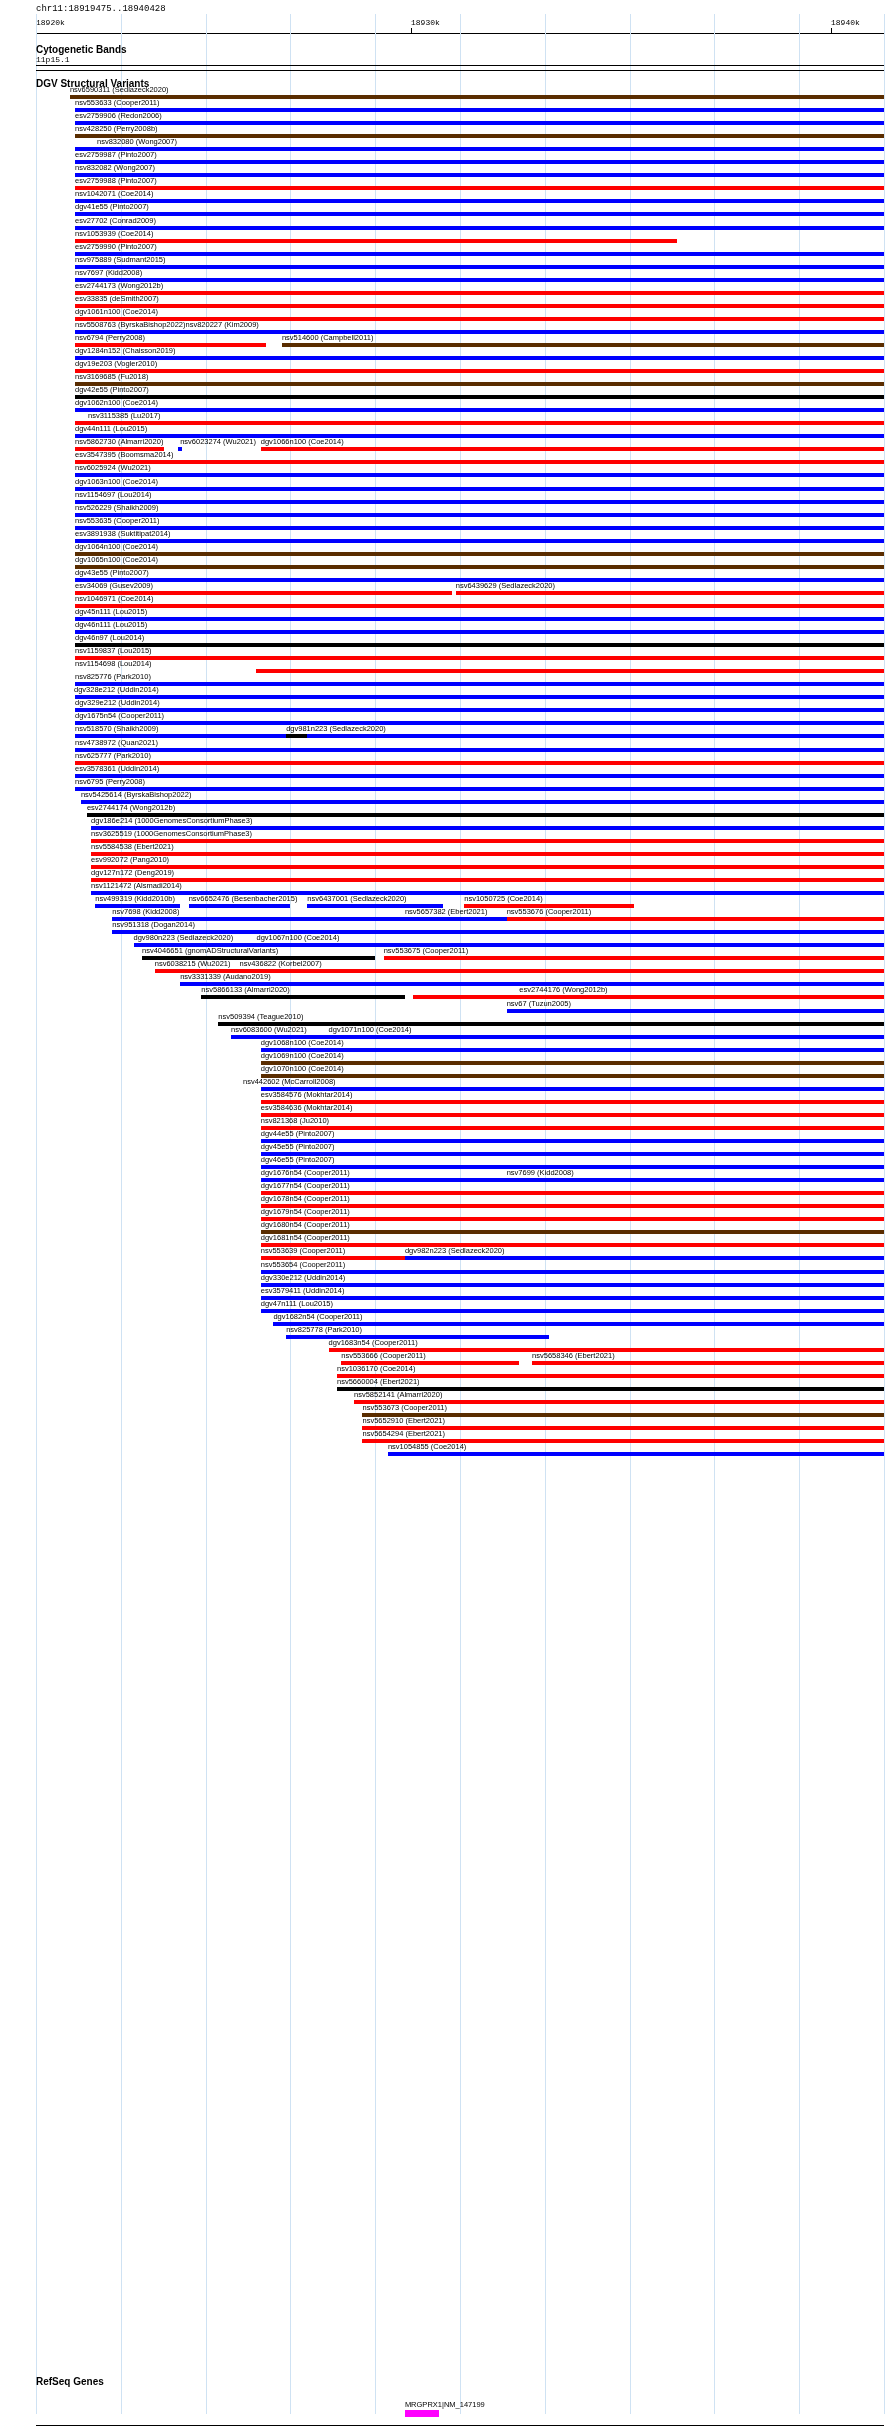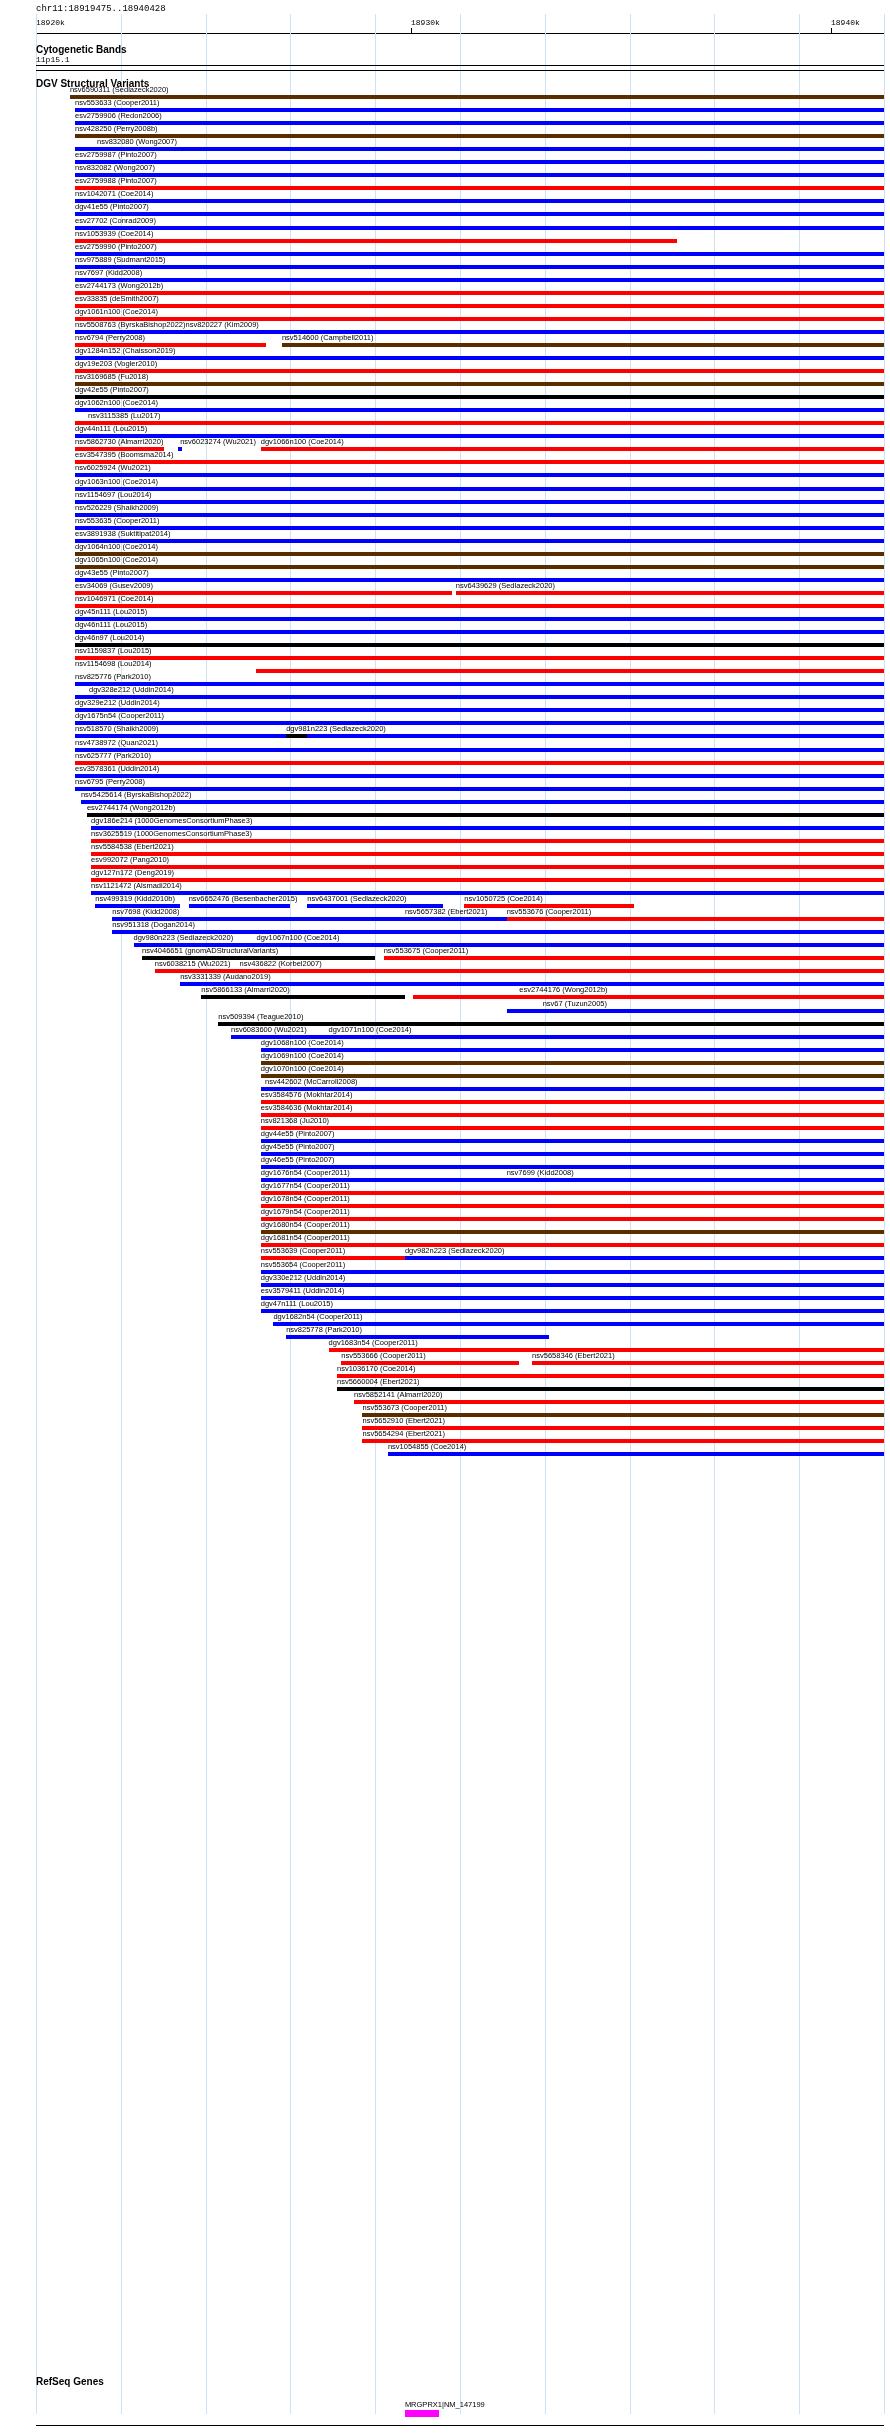--- a/index.html
+++ b/index.html
@@ -160,21 +160,21 @@
       <div class="rlabel" style="left: 75.008px; top: 621.05px;">dgv46n111 (Lou2015)</div>
       <div class="bar" style="left: 75.008px; width: 808.992px; top: 630.05px; background: rgb(0, 0, 255);"></div>
       <div class="rlabel" style="left: 75.008px; top: 634.1px;">dgv46n97 (Lou2014)</div>
       <div class="bar" style="left: 75.008px; width: 808.992px; top: 643.1px; background: rgb(0, 0, 0);"></div>
       <div class="rlabel" style="left: 75.008px; top: 647.15px;">nsv1159837 (Lou2015)</div>
       <div class="bar" style="left: 75.008px; width: 808.992px; top: 656.15px; background: rgb(255, 0, 0);"></div>
       <div class="rlabel" style="left: 75.008px; top: 660.2px;">nsv1154698 (Lou2014)</div>
       <div class="bar" style="left: 256.48px; width: 627.52px; top: 669.2px; background: rgb(255, 0, 0);"></div>
       <div class="rlabel" style="left: 75.008px; top: 673.25px;">nsv825776 (Park2010)</div>
       <div class="bar" style="left: 75.008px; width: 808.992px; top: 682.25px; background: rgb(0, 0, 255);"></div>
-      <div class="rlabel" style="left: 89px; top: 686.3px;">dgv328e212 (Uddin2014)</div>
+      <div class="rlabel" style="left: 74px; top: 686.3px;">dgv328e212 (Uddin2014)</div>
       <div class="bar" style="left: 75.008px; width: 808.992px; top: 695.3px; background: rgb(0, 0, 255);"></div>
       <div class="rlabel" style="left: 75.008px; top: 699.35px;">dgv329e212 (Uddin2014)</div>
       <div class="bar" style="left: 75.008px; width: 808.992px; top: 708.35px; background: rgb(0, 0, 255);"></div>
       <div class="rlabel" style="left: 75.008px; top: 712.4px;">dgv1675n54 (Cooper2011)</div>
       <div class="bar" style="left: 75.008px; width: 808.992px; top: 721.4px; background: rgb(0, 0, 255);"></div>
       <div class="rlabel" style="left: 75.008px; top: 725.45px;">nsv518570 (Shaikh2009)</div>
       <div class="bar" style="left: 75.008px; width: 808.992px; top: 734.45px; background: rgb(0, 0, 255);"></div>
       <div class="rlabel" style="left: 286.16px; top: 725.45px;">dgv981n223 (Sedlazeck2020)</div>
       <div class="bar" style="left: 286.16px; width: 21.2px; top: 734.45px; background: rgb(0, 0, 0);"></div>
       <div class="rlabel" style="left: 75.008px; top: 738.5px;">nsv4738972 (Quan2021)</div>
@@ -228,35 +228,35 @@
       <div class="rlabel" style="left: 154.72px; top: 960.35px;">nsv6038215 (Wu2021)</div>
       <div class="bar" style="left: 154.72px; width: 729.28px; top: 969.35px; background: rgb(255, 0, 0);"></div>
       <div class="rlabel" style="left: 239.52px; top: 960.35px;">nsv436822 (Korbel2007)</div>
       <div class="bar" style="left: 239.52px; width: 644.48px; top: 969.35px; background: rgb(255, 0, 0);"></div>
       <div class="rlabel" style="left: 180.16px; top: 973.4px;">nsv3331339 (Audano2019)</div>
       <div class="bar" style="left: 180.16px; width: 703.84px; top: 982.4px; background: rgb(0, 0, 255);"></div>
       <div class="rlabel" style="left: 201.36px; top: 986.45px;">nsv5866133 (Almarri2020)</div>
       <div class="bar" style="left: 201.36px; width: 203.52px; top: 995.45px; background: rgb(0, 0, 0);"></div>
       <div class="rlabel" style="left: 519.36px; top: 986.45px;">esv2744176 (Wong2012b)</div>
       <div class="bar" style="left: 413.36px; width: 470.64px; top: 995.45px; background: rgb(255, 0, 0);"></div>
-      <div class="rlabel" style="left: 506.64px; top: 999.5px; margin-left: 36px;">nsv67 (Tuzun2005)</div>
+      <div class="rlabel" style="left: 506.64px; top: 999.5px;">nsv67 (Tuzun2005)</div>
       <div class="bar" style="left: 506.64px; width: 377.36px; top: 1008.5px; background: rgb(0, 0, 255);"></div>
       <div class="rlabel" style="left: 218.32px; top: 1012.55px;">nsv509394 (Teague2010)</div>
       <div class="bar" style="left: 218.32px; width: 665.68px; top: 1021.55px; background: rgb(0, 0, 0);"></div>
       <div class="rlabel" style="left: 231.04px; top: 1025.6px;">nsv6083600 (Wu2021)</div>
       <div class="bar" style="left: 231.04px; width: 652.96px; top: 1034.6px; background: rgb(0, 0, 255);"></div>
       <div class="rlabel" style="left: 328.56px; top: 1025.6px;">dgv1071n100 (Coe2014)</div>
       <div class="bar" style="left: 328.56px; width: 555.44px; top: 1034.6px; background: rgb(0, 0, 255);"></div>
       <div class="rlabel" style="left: 260.72px; top: 1038.65px;">dgv1068n100 (Coe2014)</div>
       <div class="bar" style="left: 260.72px; width: 623.28px; top: 1047.65px; background: rgb(0, 0, 255);"></div>
       <div class="rlabel" style="left: 260.72px; top: 1051.7px;">dgv1069n100 (Coe2014)</div>
       <div class="bar" style="left: 260.72px; width: 623.28px; top: 1060.7px; background: rgb(90, 45, 0);"></div>
       <div class="rlabel" style="left: 260.72px; top: 1064.75px;">dgv1070n100 (Coe2014)</div>
       <div class="bar" style="left: 260.72px; width: 623.28px; top: 1073.75px; background: rgb(90, 45, 0);"></div>
-      <div class="rlabel" style="left: 265px; top: 1077.8px;">nsv442602 (McCarroll2008)</div>
+      <div class="rlabel" style="left: 243px; top: 1077.8px;">nsv442602 (McCarroll2008)</div>
       <div class="bar" style="left: 260.72px; width: 623.28px; top: 1086.8px; background: rgb(0, 0, 255);"></div>
       <div class="rlabel" style="left: 260.72px; top: 1090.85px;">esv3584576 (Mokhtar2014)</div>
       <div class="bar" style="left: 260.72px; width: 623.28px; top: 1099.85px; background: rgb(255, 0, 0);"></div>
       <div class="rlabel" style="left: 260.72px; top: 1103.9px;">esv3584636 (Mokhtar2014)</div>
       <div class="bar" style="left: 260.72px; width: 623.28px; top: 1112.9px; background: rgb(255, 0, 0);"></div>
       <div class="rlabel" style="left: 260.72px; top: 1116.95px;">nsv821368 (Ju2010)</div>
       <div class="bar" style="left: 260.72px; width: 623.28px; top: 1125.95px; background: rgb(255, 0, 0);"></div>
       <div class="rlabel" style="left: 260.72px; top: 1130px;">dgv44e55 (Pinto2007)</div>
       <div class="bar" style="left: 260.72px; width: 623.28px; top: 1139px; background: rgb(0, 0, 255);"></div>
       <div class="rlabel" style="left: 260.72px; top: 1143.05px;">dgv45e55 (Pinto2007)</div>

